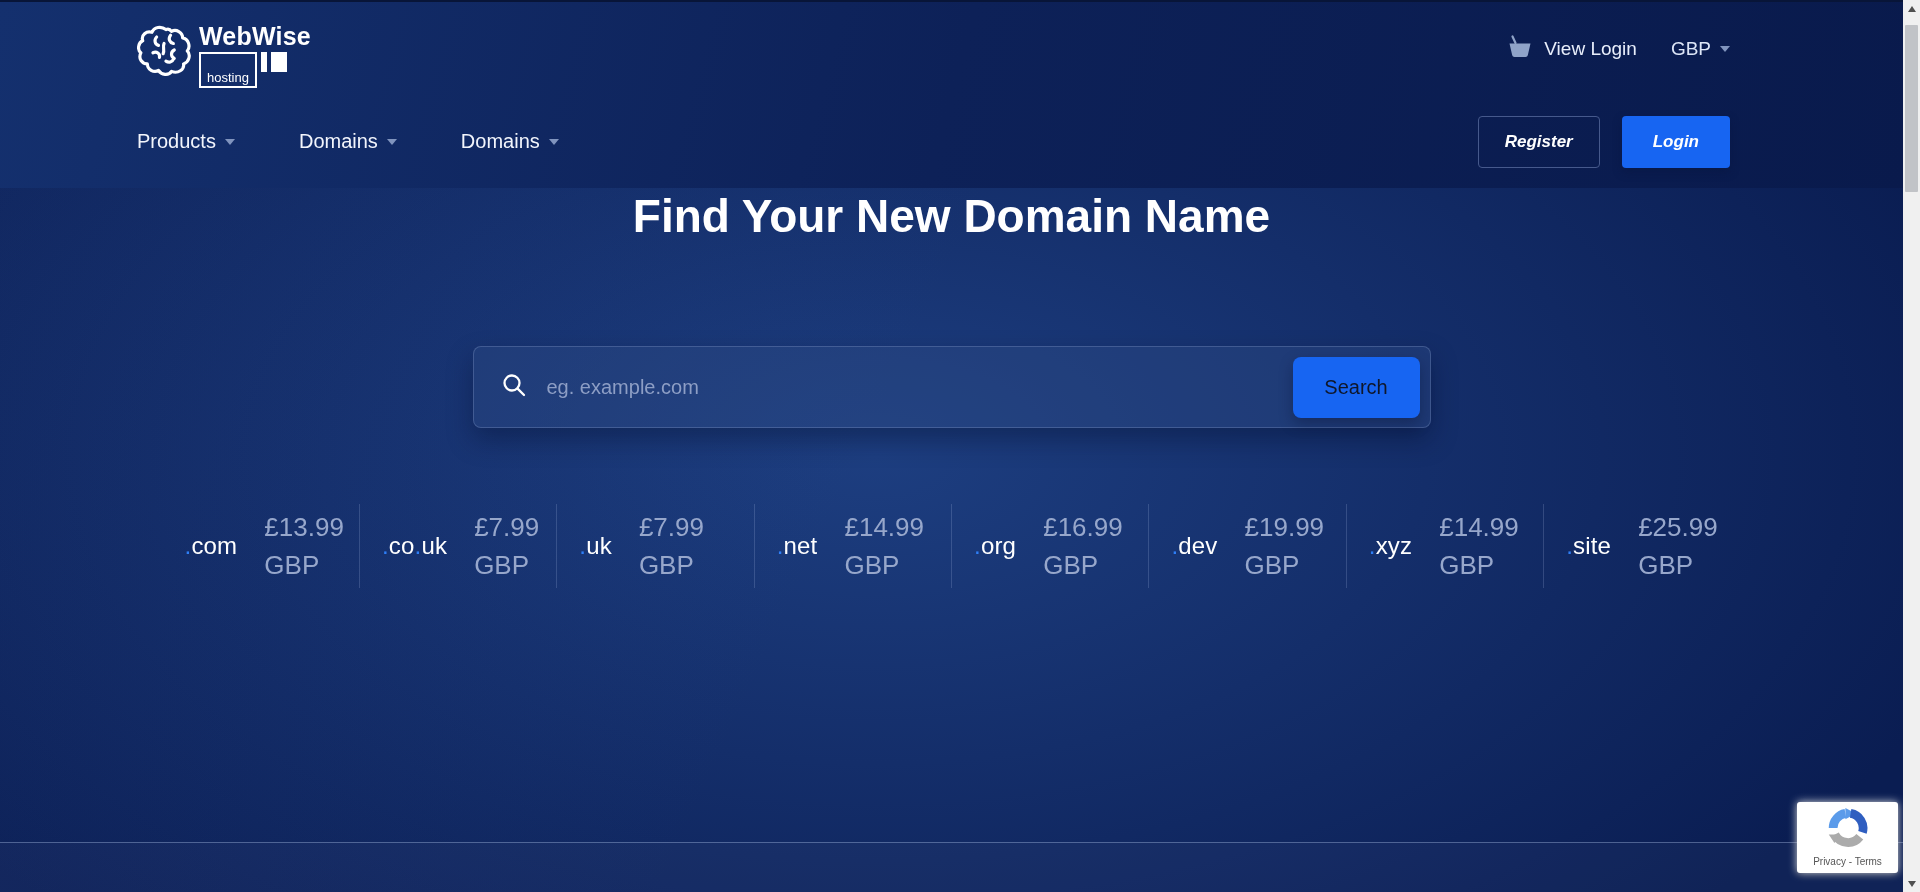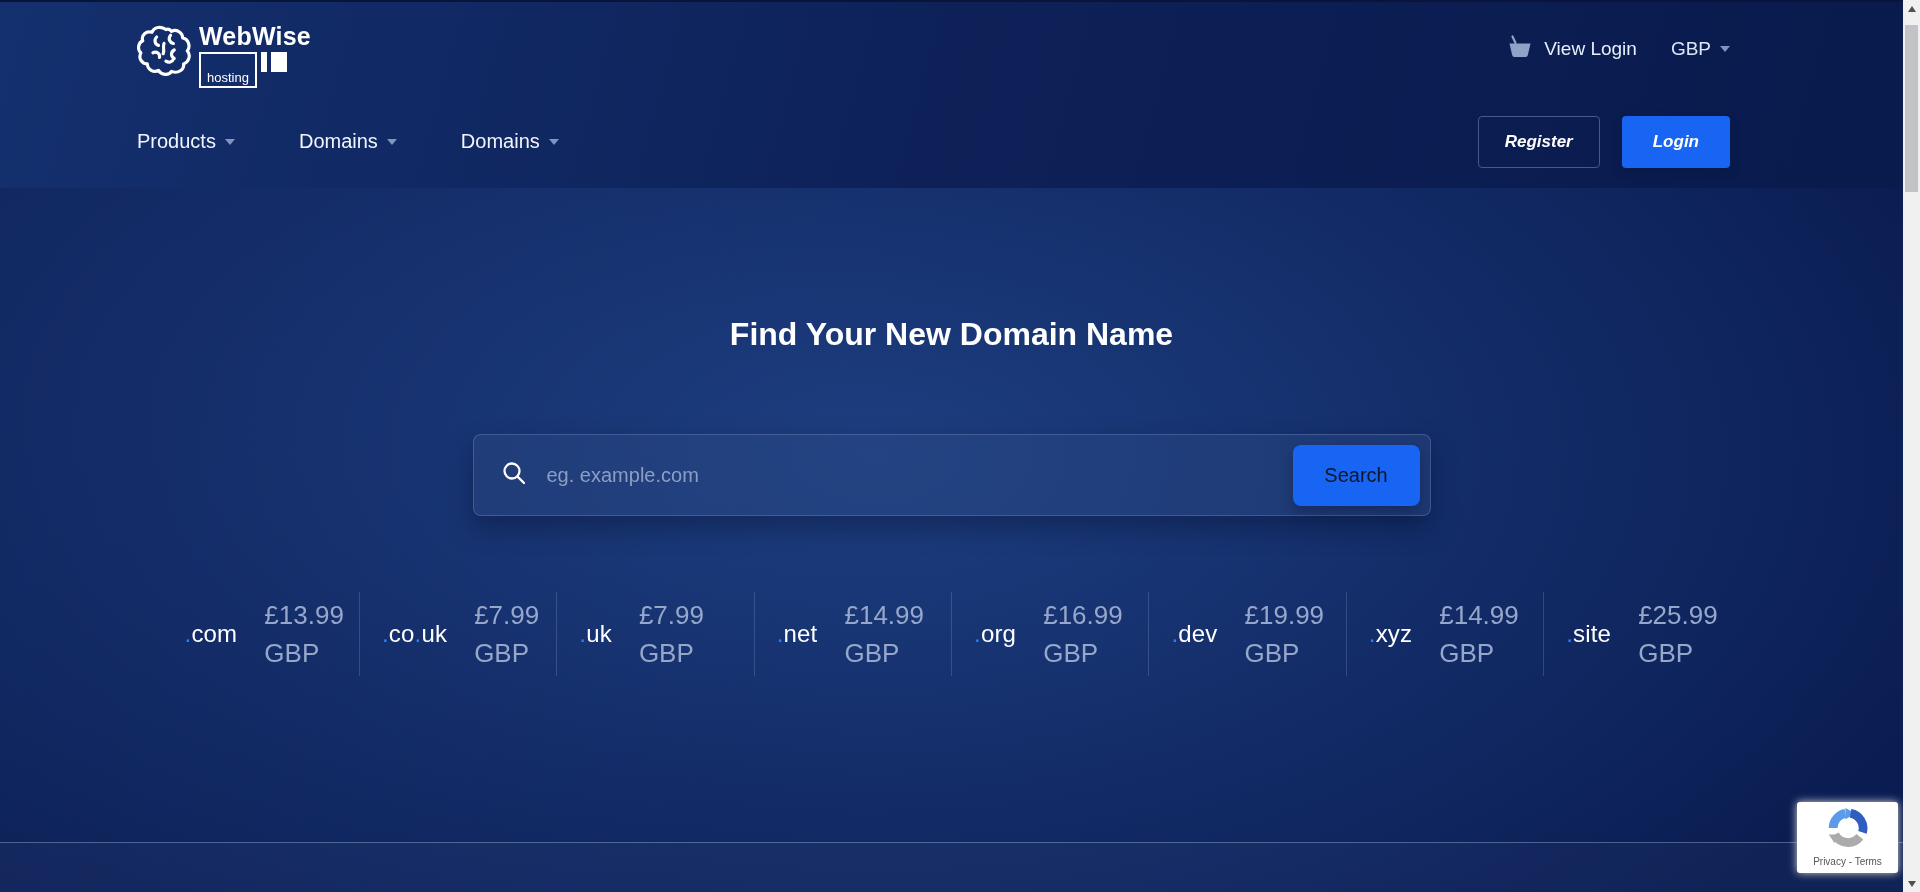--- a/index.html
+++ b/index.html
@@ -49,26 +49,26 @@
                box-shadow:0 4px 10px rgba(8,20,60,.4); }
 
   
   .hero {
     position:relative; height:704px;
     background:
       linear-gradient(115deg, rgba(60,100,180,.10) 0%, rgba(60,100,180,0) 45%),
       radial-gradient(1150px 640px at 46% 38%, #1d3e80 0%, #142e6a 48%, #0a1d52 100%);
   }
   .hero-title {
-    padding-top:118px; text-align:center; color:#fff;
-    font-size:32px; font-weight:700; letter-spacing:0; line-height:56px;
+    text-align:center; color:#fff;
+    font-size:46px; font-weight:700; letter-spacing:0; line-height:56px;
   }
 
   .search-bar {
-    width:958px; height:82px; margin:72px auto 0;
+    width:958px; height:82px; margin:102px auto 0;
     background:rgba(47,76,135,.38);
     border:1px solid rgba(150,172,215,.28);
     border-radius:8px;
     box-shadow:0 12px 26px rgba(4,12,40,.35);
     display:flex; align-items:center; padding:0 10px 0 27px;
   }
   .search-bar svg { flex:0 0 auto; margin-right:19px; }
   .search-input {
     flex:1; background:transparent; border:none; outline:none;
     color:#e7edf9; font-size:20px; font-family:"Liberation Sans","DejaVu Sans",sans-serif;

